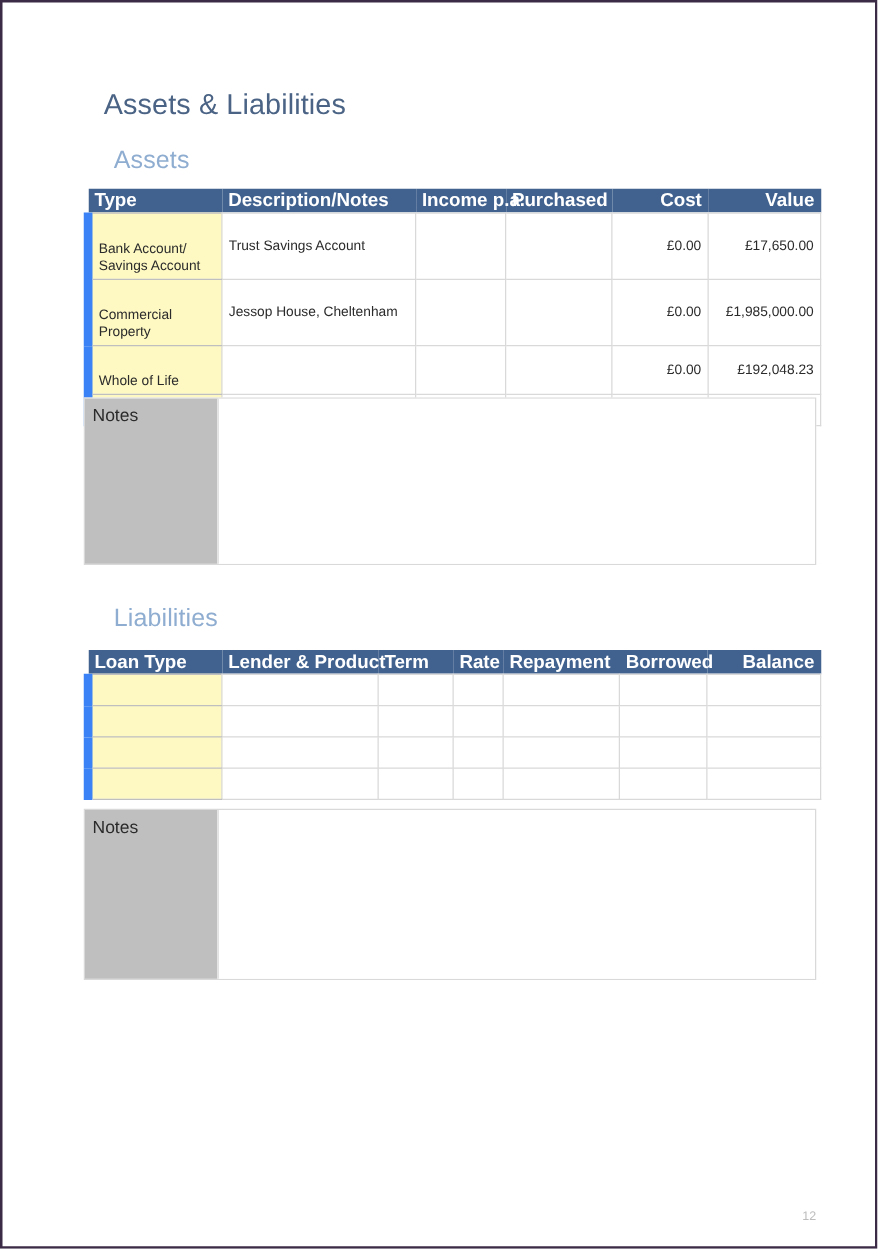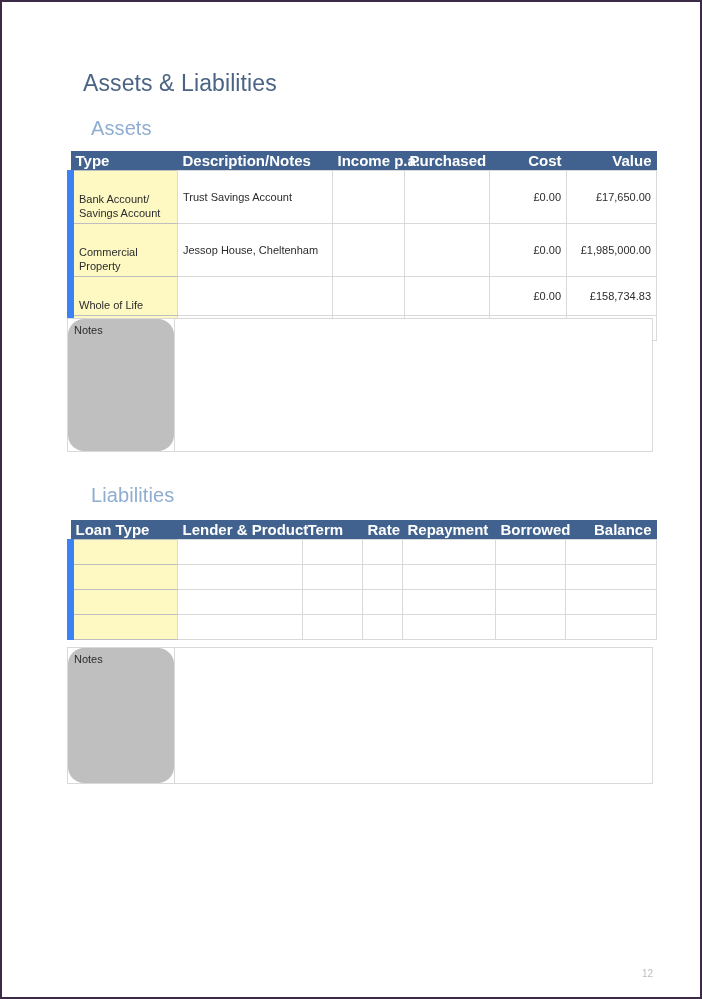--- a/index.html
+++ b/index.html
@@ -127,25 +127,24 @@
     width: 586px;
     box-sizing: border-box;
     border: 1px solid #d9d9d9;
     background: #ffffff;
     display: flex;
   }
   .notes .label-col {
     width: 106px;
     flex: 0 0 106px;
     background: #bfbfbf;
-    font-size: 11px;
+    font-size: 14px;
     color: #2b2b2b;
     padding: 5px 6px 0 6px;
     box-sizing: border-box;
-    border-radius: 16px;
   }
   .notes .blank-col {
     flex: 1 1 auto;
     background: #ffffff;
     border-left: 1px solid #d9d9d9;
   }
   .notes-assets { top: 316px; height: 134px; }
   .notes-liab   { top: 645px; height: 137px; }
 
   
@@ -204,21 +203,21 @@
           <td></td>
           <td class="num">£0.00</td>
           <td class="num">£1,985,000.00</td>
         </tr>
         <tr>
           <td class="shade">Whole of Life</td>
           <td></td>
           <td></td>
           <td></td>
           <td class="num">£0.00</td>
-          <td class="num">£158,734.83</td>
+          <td class="num">£192,048.23</td>
         </tr>
         <tr class="last">
           <td class="shade"></td>
           <td></td>
           <td></td>
           <td></td>
           <td class="num"></td>
           <td class="num"></td>
         </tr>
       </tbody>

